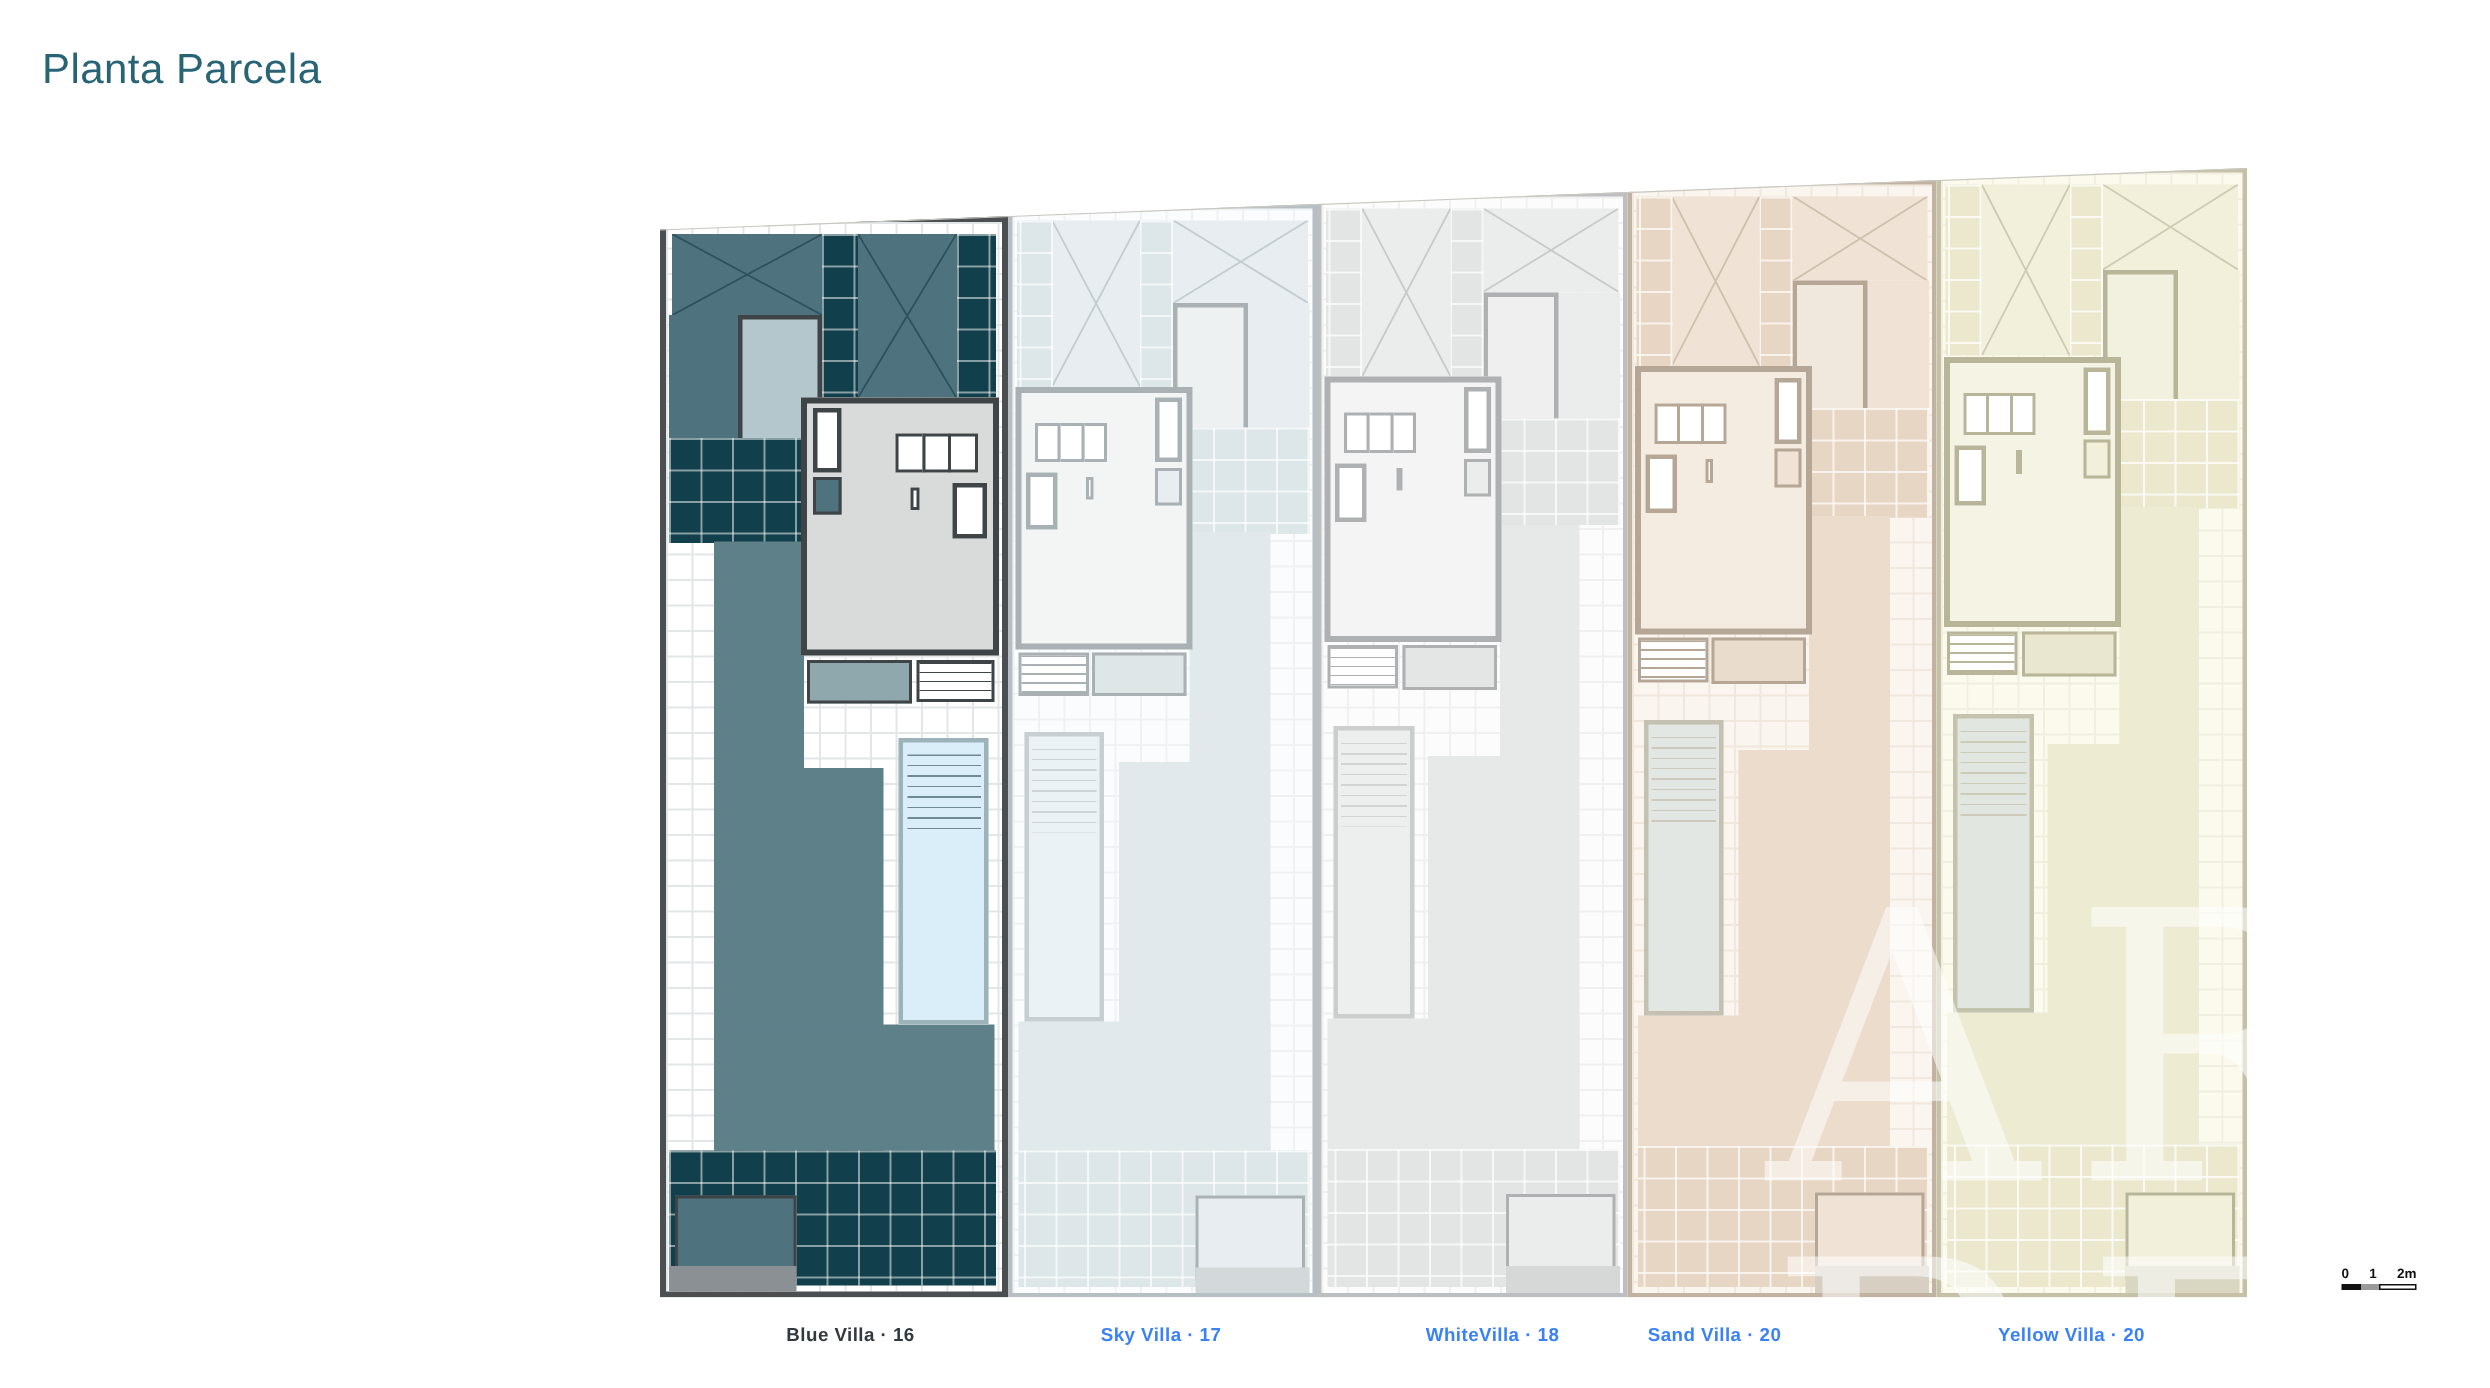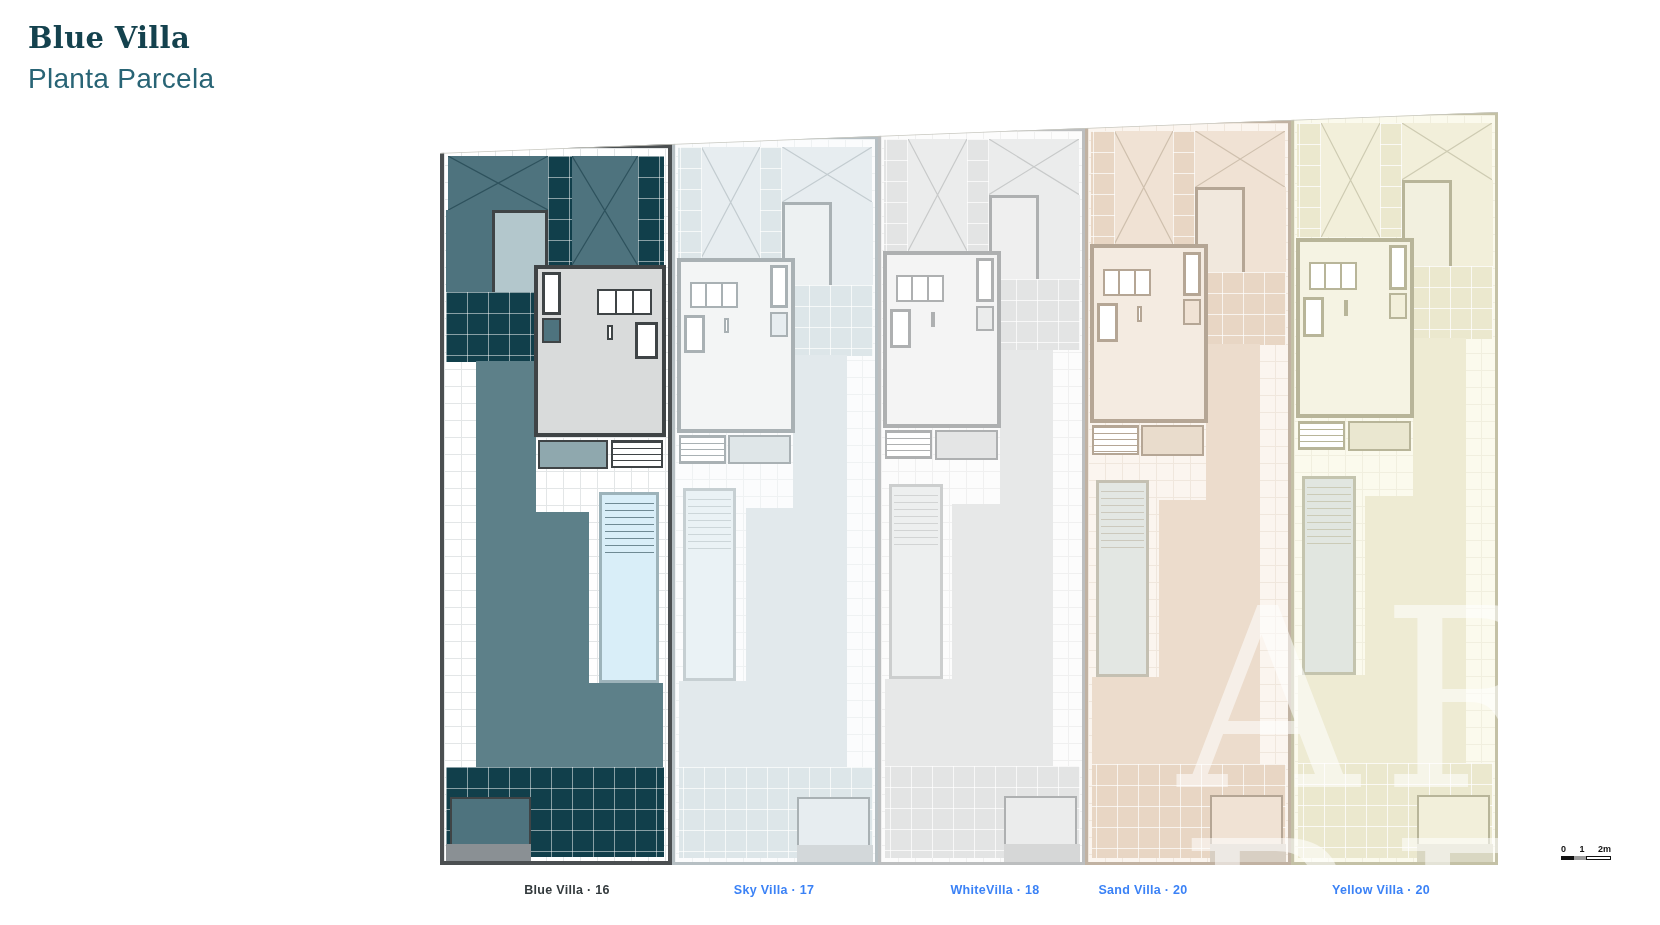--- a/index.html
+++ b/index.html
@@ -91,21 +91,20 @@
   #watermark{
     position:absolute;left:1178px;top:585px;z-index:3;pointer-events:none;
     font-family:"DejaVu Serif",serif;color:rgba(255,255,255,0.55);
     font-size:250px;line-height:0.93;letter-spacing:22px;white-space:nowrap;
   }
 </style>
 </head>
 <body>
 
 <div id="header">
-  <div class="title">Blue Villa</div>
   <div class="subtitle">Planta Parcela</div>
 </div>
 
 <div id="site">
   <div class="villa active" style="left: 0px; width: 232px; top: 32px; --border: #4b4f51; --tile: #e3e6e7; --base: #ffffff; --mid: #4e737e; --mid2: #5d8089; --dark: #113f4b; --gline: rgba(255,255,255,0.5); --planter: #b3c7cc; --bldg: #d9dbdb; --bborder: #3f4446; --deck: #8fa8ae; --pool: #d9eef8; --pborder: #9db3ba; --pline: #6f8a94; --gray: #8a9094; --xline: #2e525d;">
     <div class="v-inner">
       <div class="r topLeftX xbox">
         <svg viewBox="0 0 100 100" preserveAspectRatio="none">
             <path d="M0 0 L100 100 M100 0 L0 100" stroke="var(--xline)" stroke-width="1.2" vector-effect="non-scaling-stroke" fill="none"></path>
           </svg>

